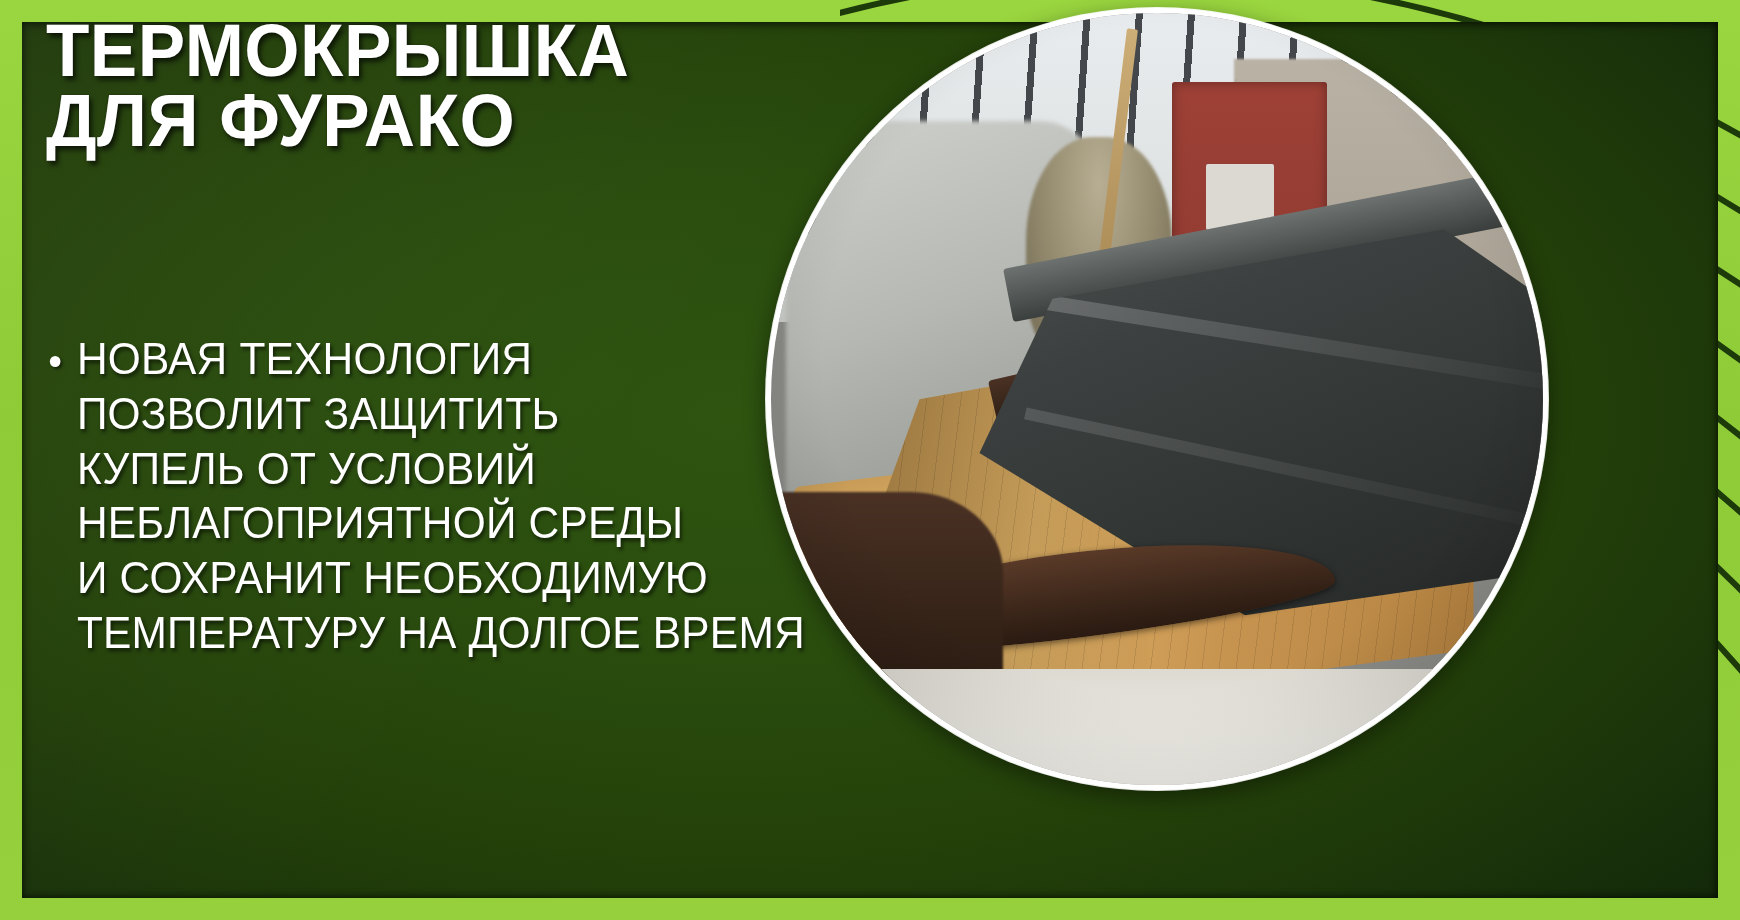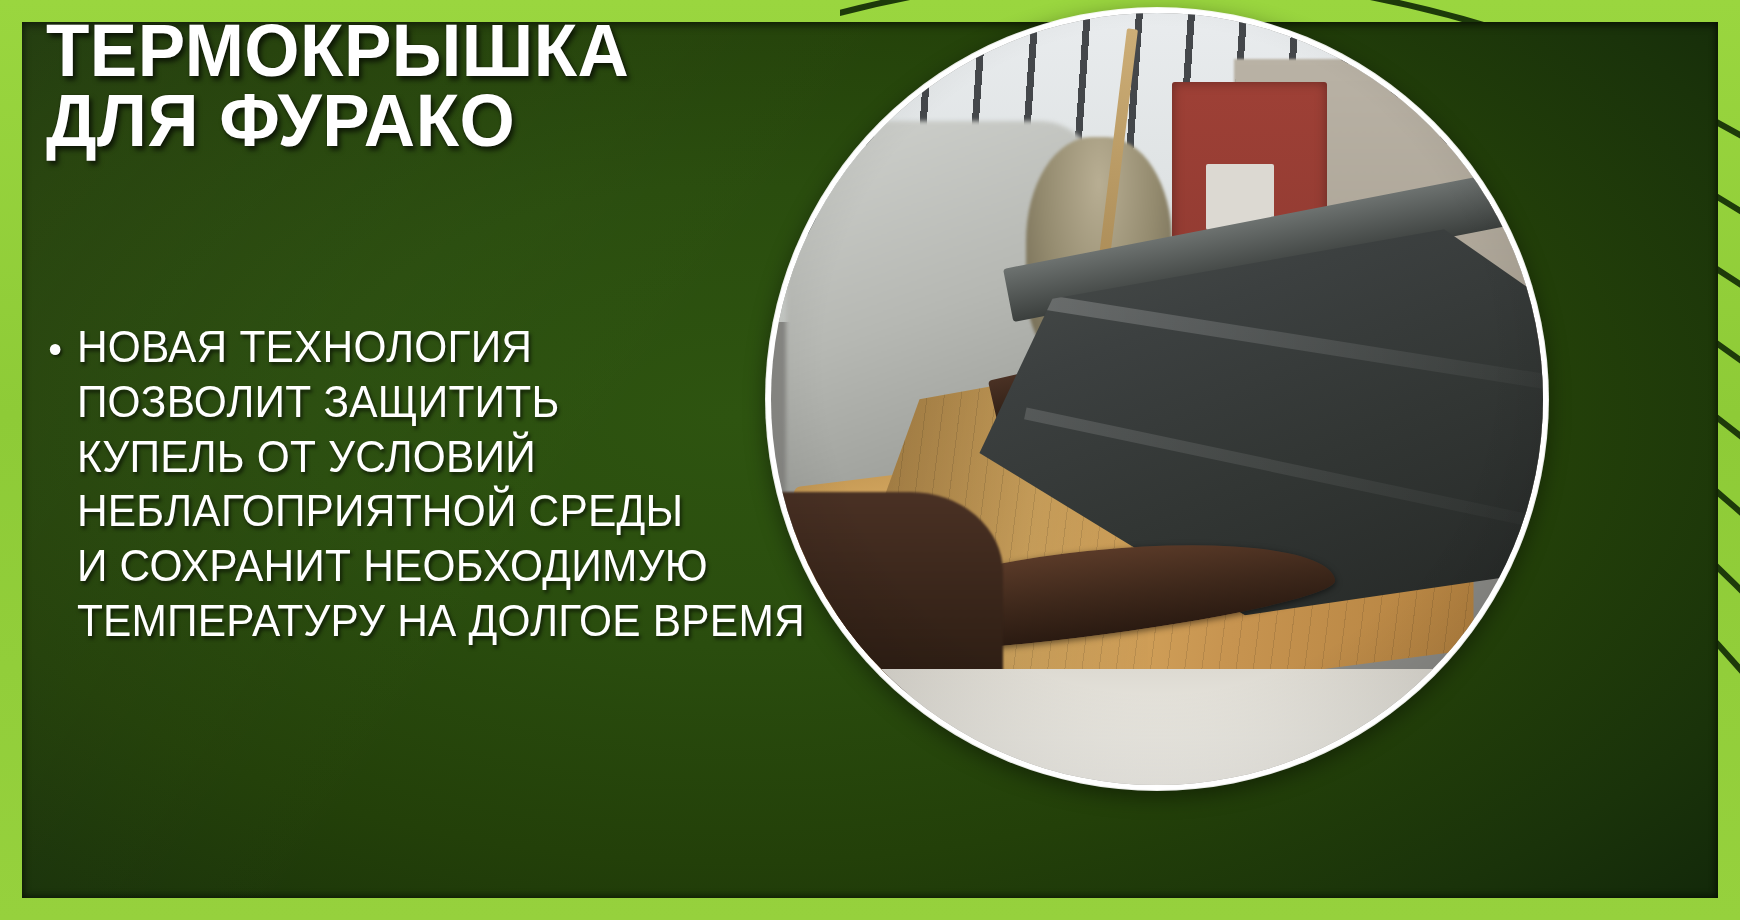--- a/index.html
+++ b/index.html
@@ -60,21 +60,21 @@
     text-transform:uppercase;
     text-shadow:3px 4px 5px rgba(0,0,0,.65), 0 0 2px rgba(0,0,0,.4);
     transform:scaleX(.96);
     transform-origin:left center;
     white-space:pre-line;
   }
   .headline .l2{display:block;}
 
   .bullet-list{
     list-style:none;margin:0;padding:0;
-    position:absolute;left:0px;top:304px;width:880px;
+    position:absolute;left:0px;top:316px;width:880px;
   }
   .bullet-item{
     position:relative;
     padding-left:32px;
     color:#ffffff;
     font-size:44px;
     line-height:1.245;
     font-weight:400;
     letter-spacing:.2px;
     text-transform:uppercase;

